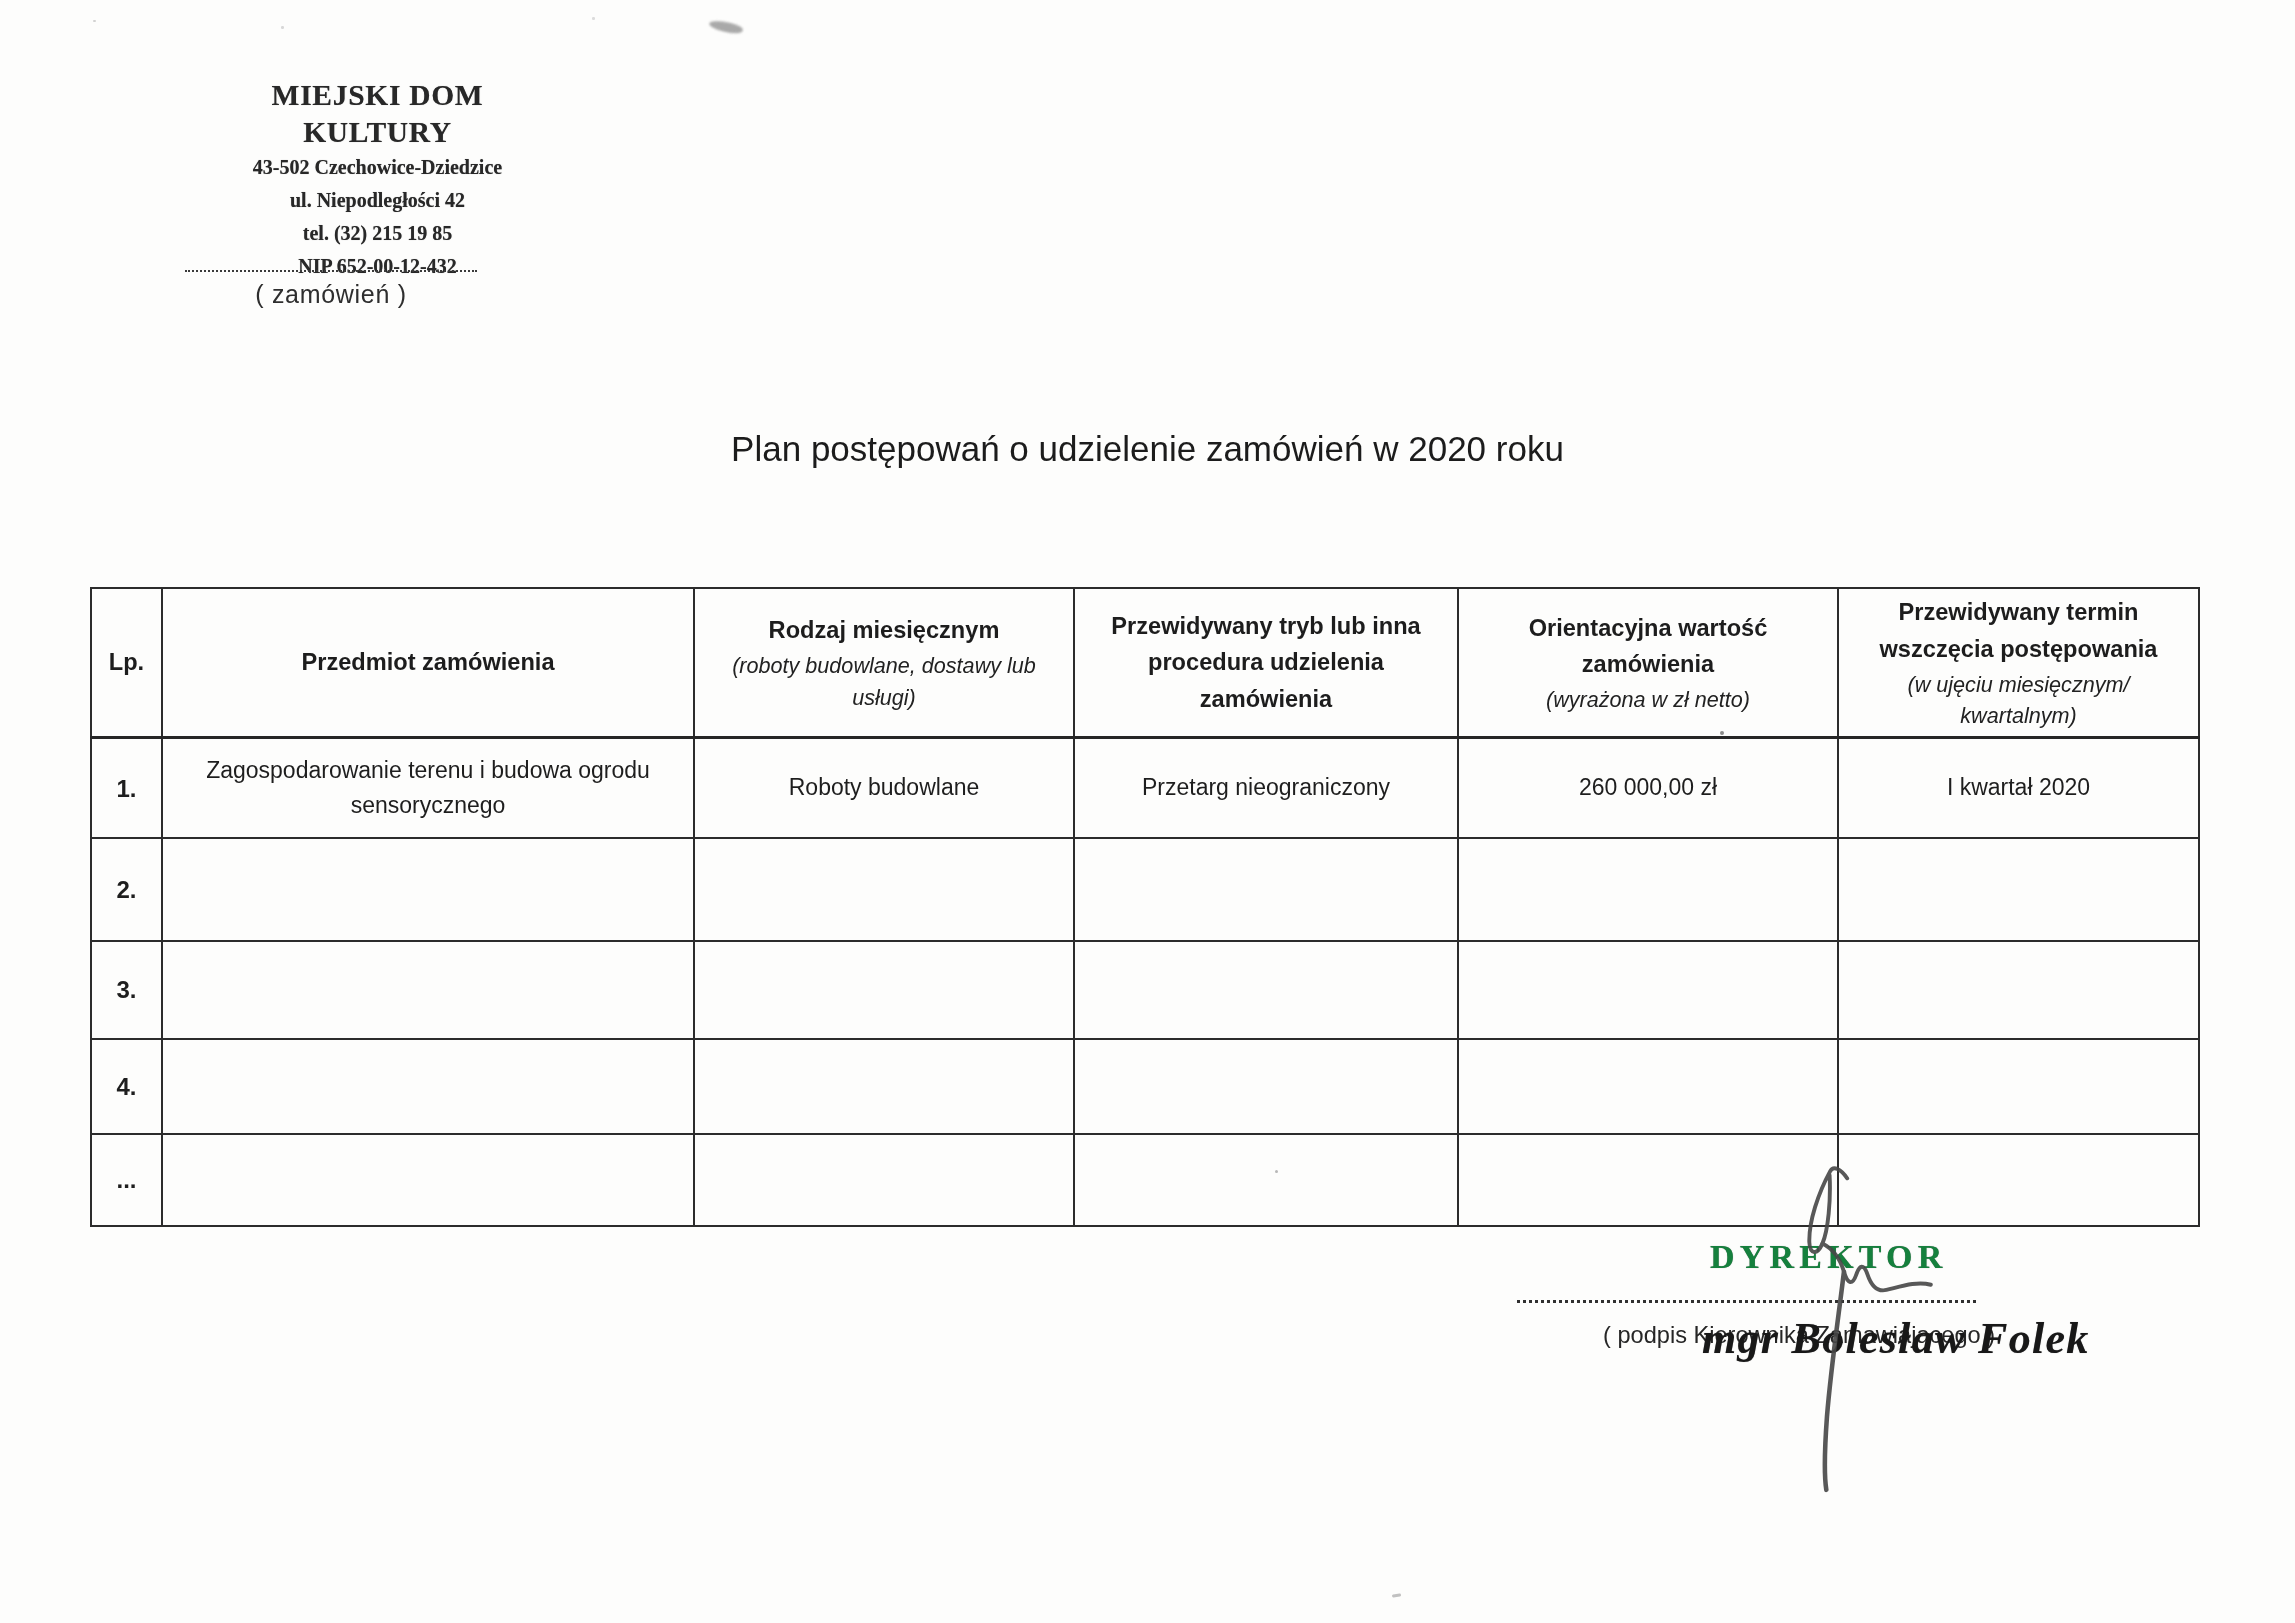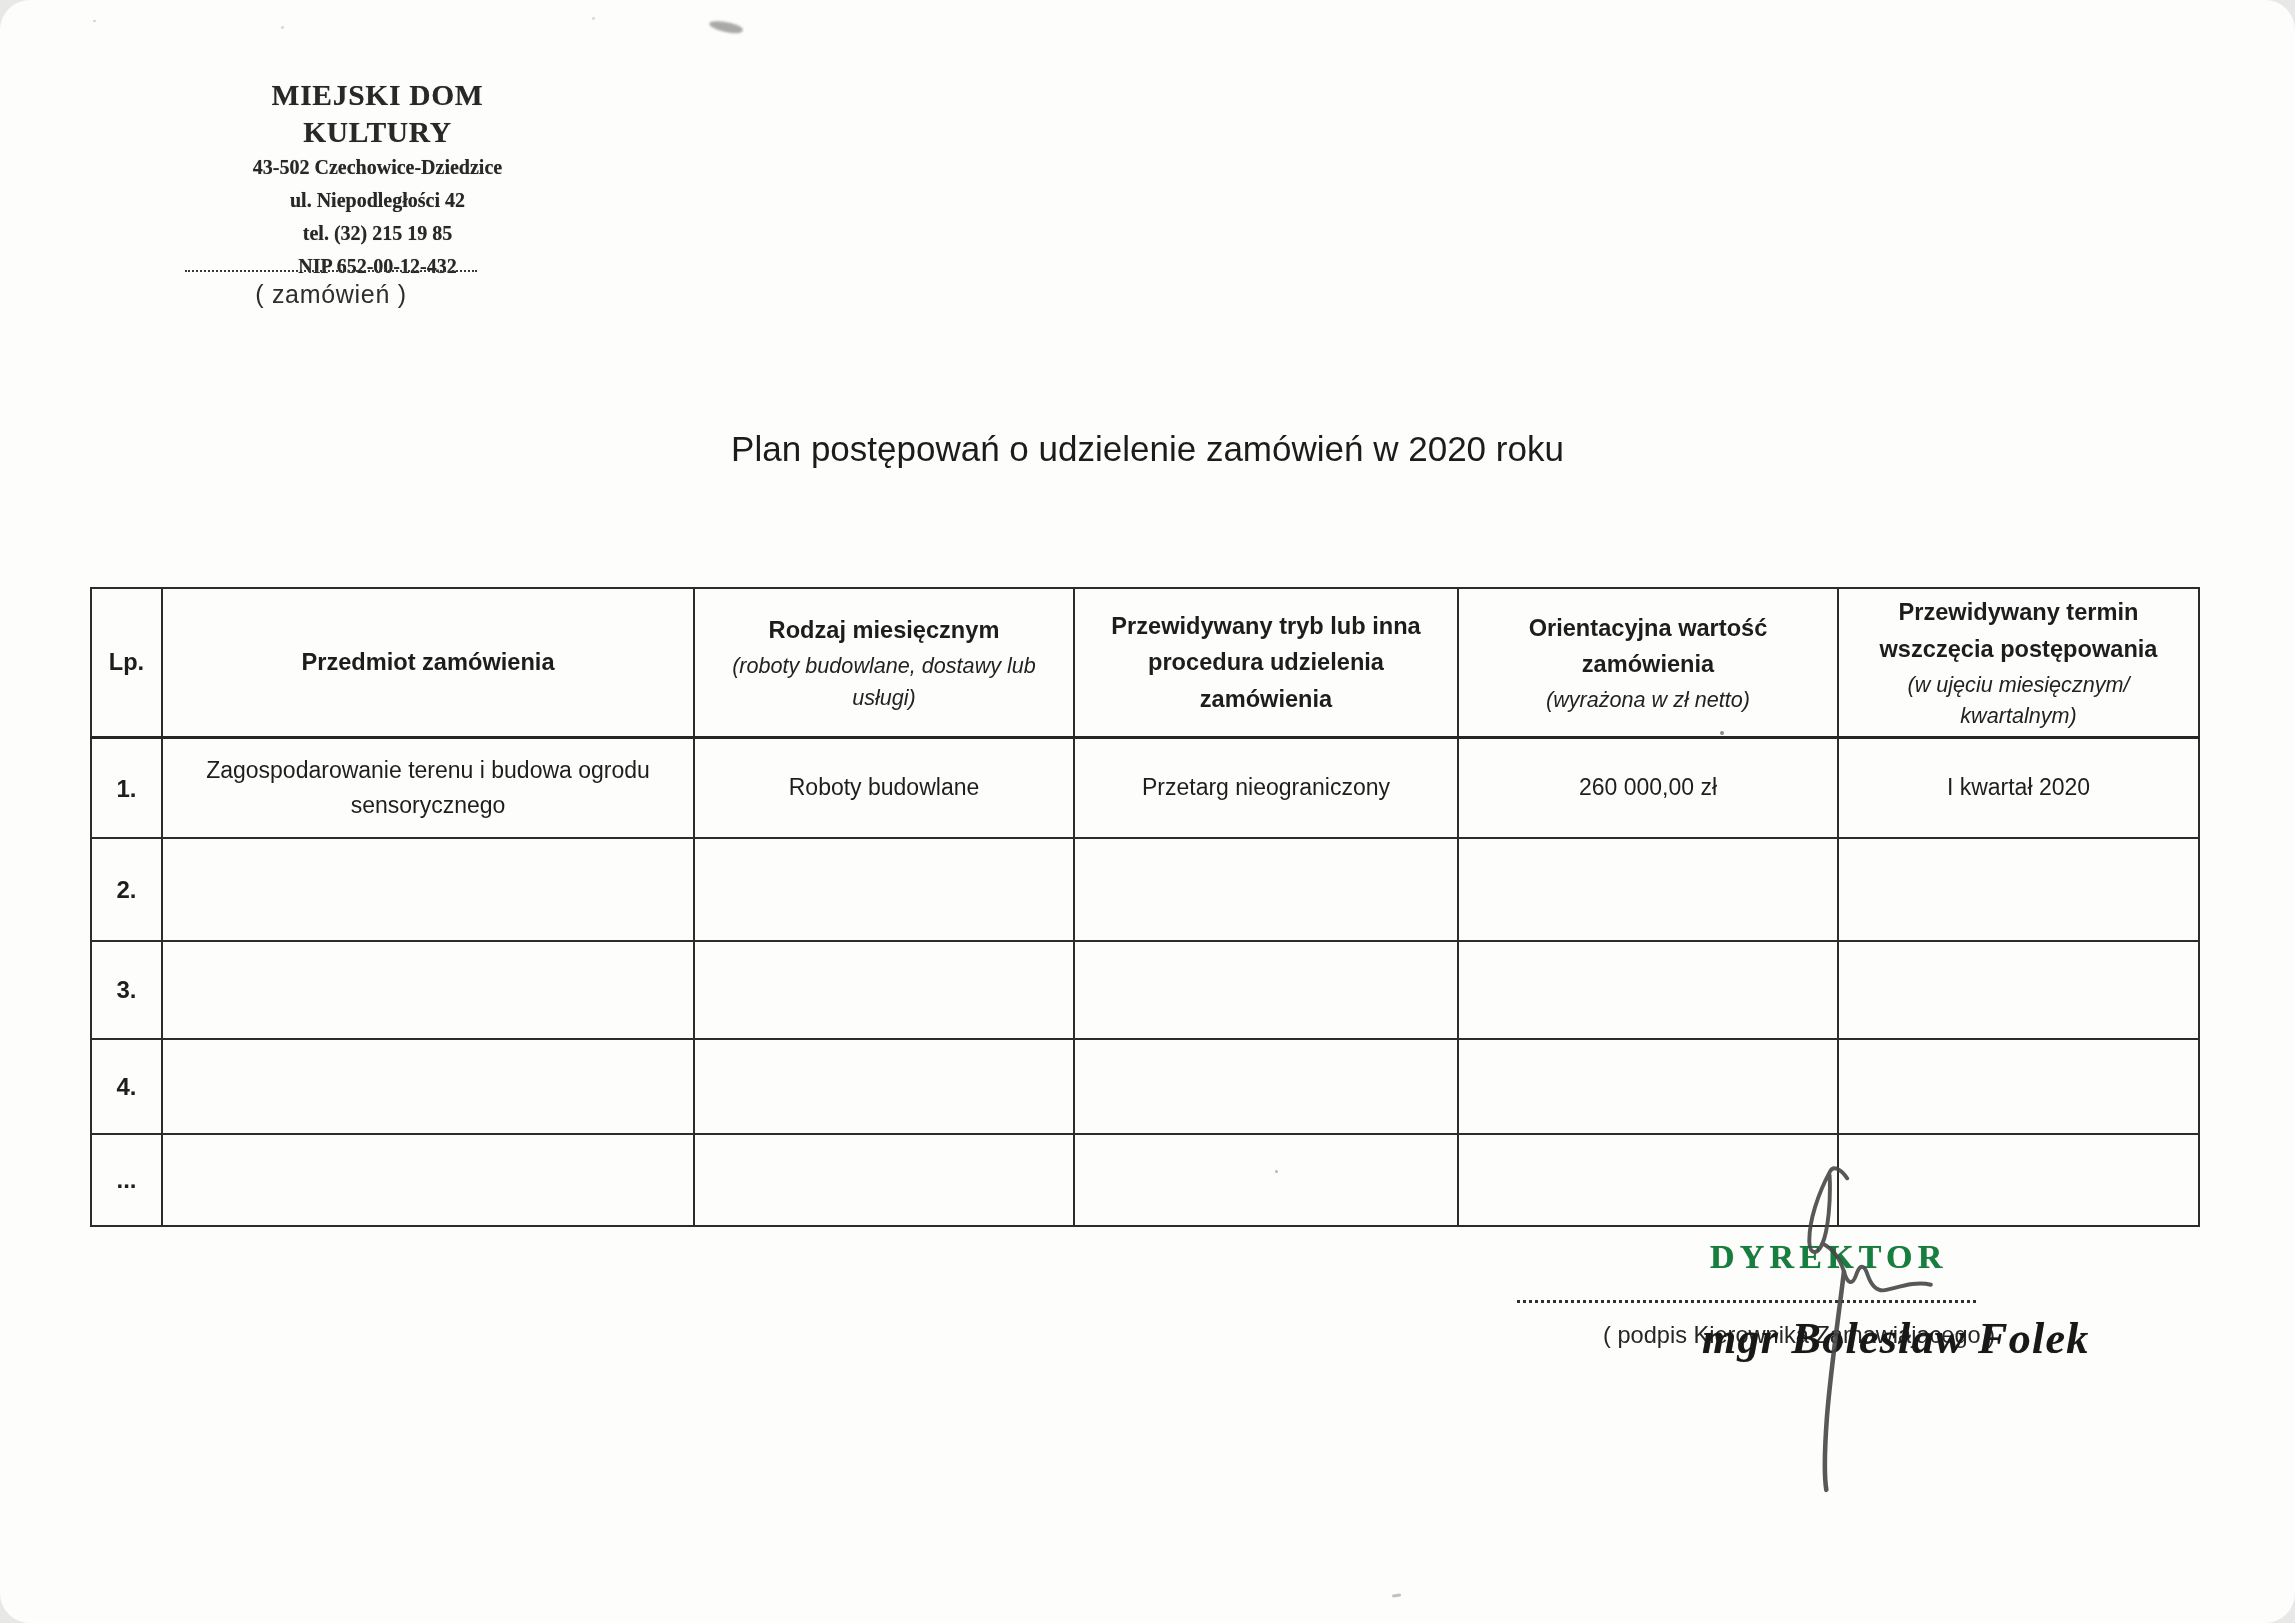--- a/index.html
+++ b/index.html
@@ -3,21 +3,20 @@
 <meta charset="utf-8">
 <style>
   html,body{margin:0;padding:0;background:#e8e8e6;}
   #page{
     position:relative;
     width:2295px;height:1623px;
     background:#fdfdfc;
     overflow:hidden;
     font-family:"Liberation Sans",sans-serif;
     color:#1f1f1f;
-    border-radius:30px;
   }
 
   
   .stamp-block{
     position:absolute;left:194px;top:77px;width:367px;
     text-align:center;
     font-family:"Liberation Serif","DejaVu Serif",serif;
     font-weight:bold;color:#282828;
     text-shadow:0 0 0.7px rgba(40,40,40,.55);
   }

